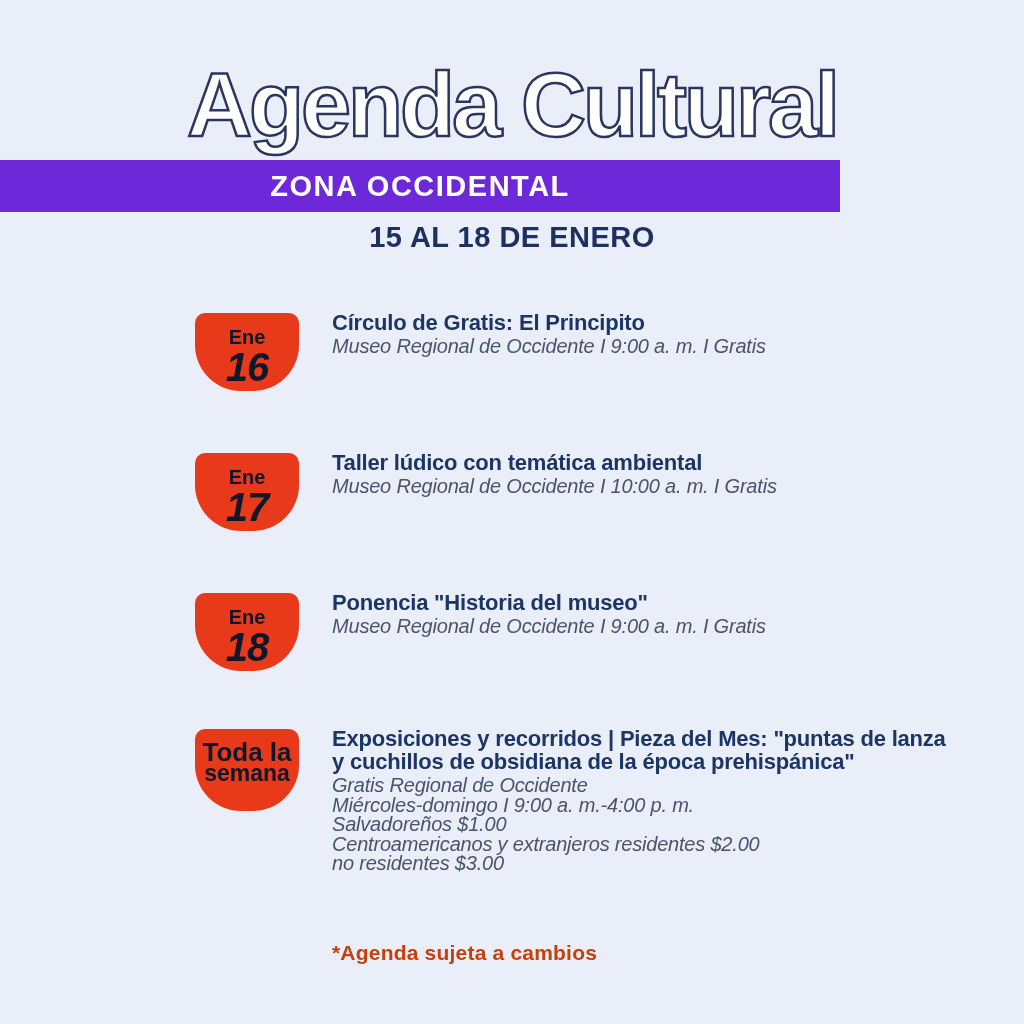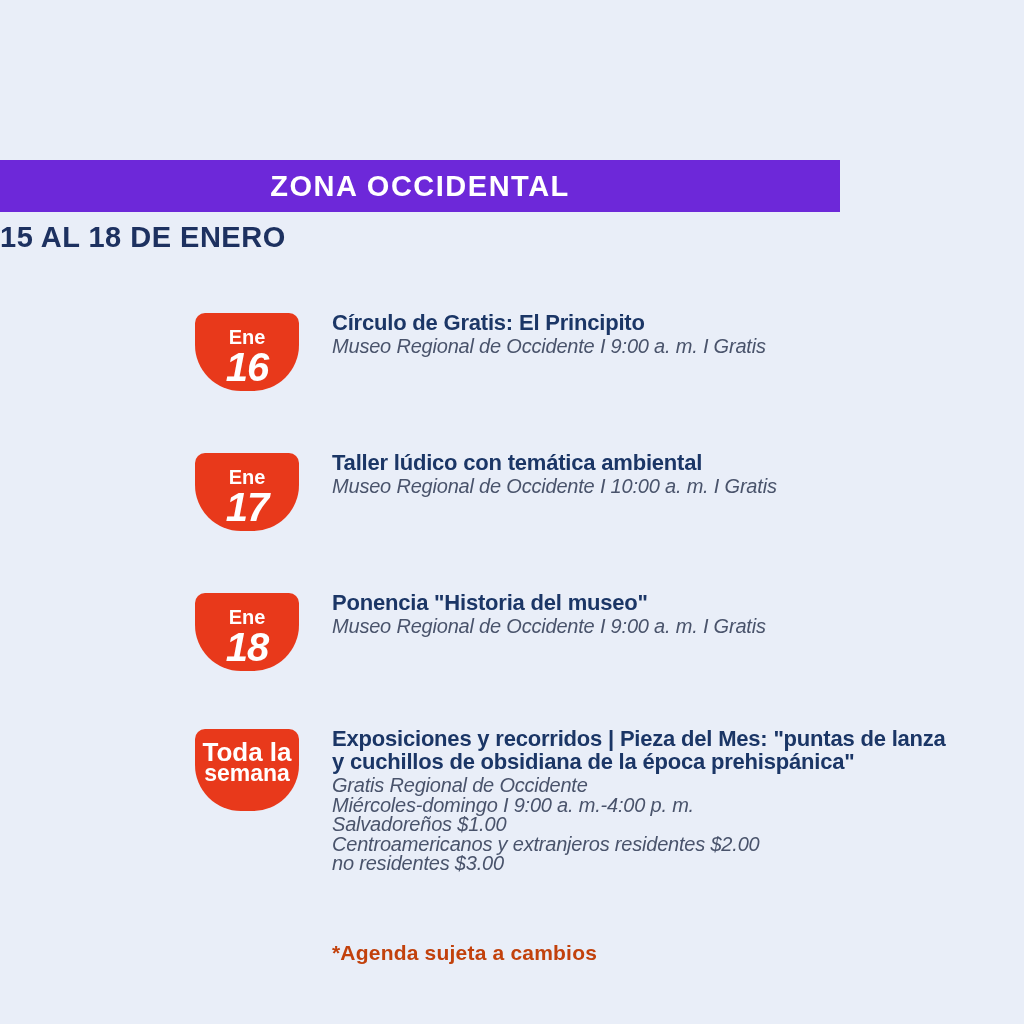--- a/index.html
+++ b/index.html
@@ -23,30 +23,31 @@
     position:absolute; top:160px; left:0;
     width:840px; height:52px;
     background:#6d28d9;
     display:flex; align-items:center; justify-content:center;
   }
   .zone-banner-text {
     color:#ffffff; font-size:29px; font-weight:700; letter-spacing:1.5px;
   }
   .date-range {
     position:absolute; top:221px; left:0; width:1024px;
+    text-align:center;
     font-size:29px; font-weight:700; letter-spacing:0.5px;
     color:#1d3160;
   }
   .event { position:absolute; left:195px; width:740px; }
   .badge {
     position:absolute; left:0; top:2px;
     width:104px; height:78px;
     background:#e8391b;
     border-radius:10px 10px 46px 46px;
-    color:#ffffff; text-align:center; font-weight:700;
+    color:#0f172a; text-align:center; font-weight:700;
   }
   .badge .line1 { display:block; margin-top:14px; font-size:20px; line-height:20px; }
   .badge .num   { display:block; font-size:40px; line-height:40px; letter-spacing:-1px;font-style:italic; }
   .badge.week   { height:82px; }
   .badge.week .line1 { margin-top:13px; font-size:26px; line-height:21px; }
   .badge.week .line2 { display:block; font-size:23px; line-height:21px; }
   .event-text { margin-left:137px; width:620px; padding-top:0; }
   .event-title {
     font-size:22px; font-weight:700; line-height:23px; letter-spacing:-0.2px;
     color:#1b3666;
@@ -60,20 +61,21 @@
     position:absolute; left:332px; top:941px;
     font-size:21px; font-weight:700; letter-spacing:0.2px;
     color:#c2410c;
   }
 </style>
 </head>
 <body>
 
 <div class="poster">
 
+  <h1 class="main-title">Agenda Cultural</h1>
 
   <div class="zone-banner">
     <span class="zone-banner-text">ZONA OCCIDENTAL</span>
   </div>
 
   <div class="date-range">15 AL 18 DE ENERO</div>
 
   <div class="event" style="top:311px;">
     <div class="badge">
       <span class="line1">Ene</span>

